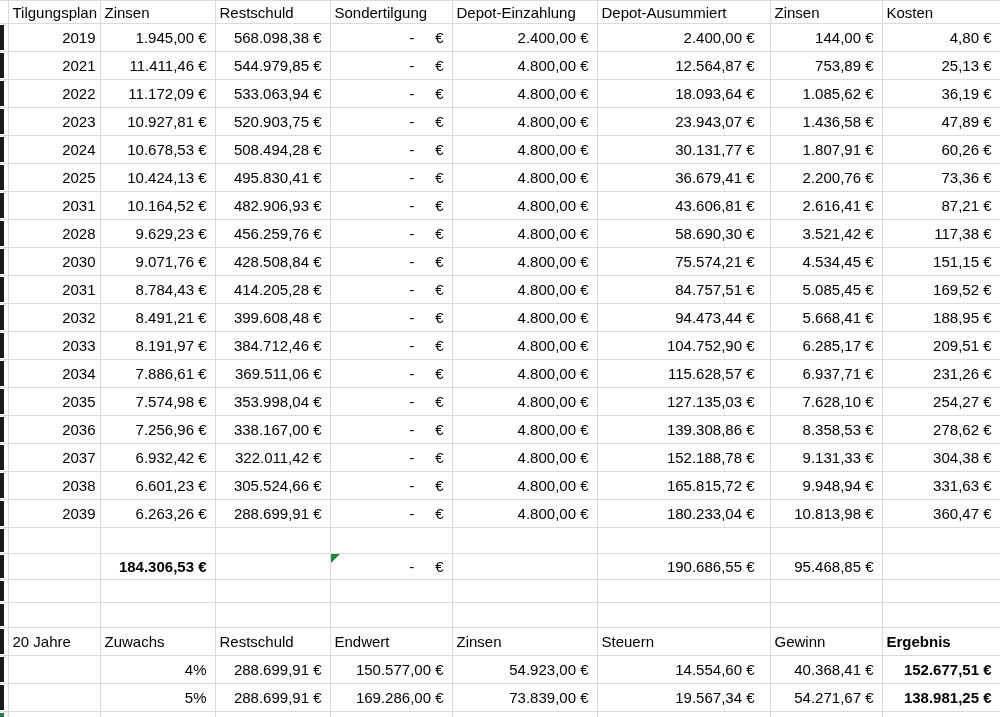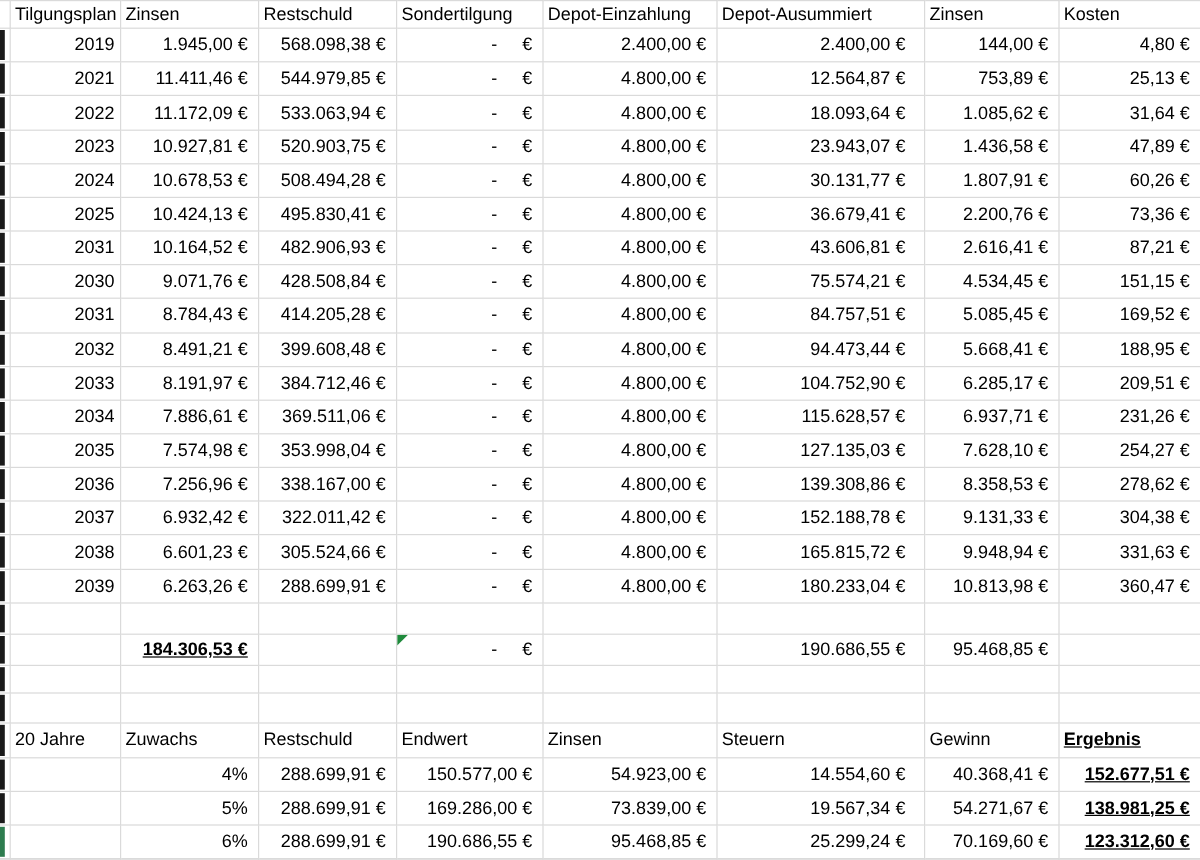--- a/index.html
+++ b/index.html
@@ -15,21 +15,21 @@
      color:#000;white-space:nowrap;overflow:hidden;padding:0 8px 0 4px;position:relative;
      vertical-align:middle;}
   td.txt{text-align:left;}
   td.num{text-align:right;}
   td.pre{white-space:pre;}
   td.padf{padding-right:15px;}
   td.pady{padding-right:4px;margin-top:28px;}
   td.strip{border-left:none;padding:0;}
   .bar{position:absolute;left:0;top:1px;bottom:1px;width:4px;background:#1a1a1a;display:block;}
   .bar.green{background:#2d7c4f;}
-  .b{font-weight:bold;text-decoration:underline;}
+  .b{font-weight:bold;}
   .tri{position:absolute;left:0;top:0;width:0;height:0;display:block;
        border-top:9px solid #1f8a3c;border-right:9px solid transparent;}
 </style>
 </head>
 <body>
 
 <div class="sheet">
 <table>
   <colgroup>
     <col style="width:8px">
@@ -88,21 +88,21 @@
     <td class="strip">
             <i class="bar"></i>
           </td>
     <td class="num pady">2022</td>
     <td class="num">11.172,09 €</td>
     <td class="num">533.063,94 €</td>
     <td class="num pre">-     €</td>
     <td class="num">4.800,00 €</td>
     <td class="num padf">18.093,64 €</td>
     <td class="num">1.085,62 €</td>
-    <td class="num">31,64 €</td>
+    <td class="num">36,19 €</td>
   </tr>
         <tr>
     <td class="strip">
             <i class="bar"></i>
           </td>
     <td class="num pady">2023</td>
     <td class="num">10.927,81 €</td>
     <td class="num">520.903,75 €</td>
     <td class="num pre">-     €</td>
     <td class="num">4.800,00 €</td>
@@ -141,20 +141,33 @@
             <i class="bar"></i>
           </td>
     <td class="num pady">2031</td>
     <td class="num">10.164,52 €</td>
     <td class="num">482.906,93 €</td>
     <td class="num pre">-     €</td>
     <td class="num">4.800,00 €</td>
     <td class="num padf">43.606,81 €</td>
     <td class="num">2.616,41 €</td>
     <td class="num">87,21 €</td>
+  </tr>
+        <tr>
+    <td class="strip">
+            <i class="bar"></i>
+          </td>
+    <td class="num pady">2028</td>
+    <td class="num">9.629,23 €</td>
+    <td class="num">456.259,76 €</td>
+    <td class="num pre">-     €</td>
+    <td class="num">4.800,00 €</td>
+    <td class="num padf">58.690,30 €</td>
+    <td class="num">3.521,42 €</td>
+    <td class="num">117,38 €</td>
   </tr>
         <tr>
     <td class="strip">
             <i class="bar"></i>
           </td>
     <td class="num pady">2030</td>
     <td class="num">9.071,76 €</td>
     <td class="num">428.508,84 €</td>
     <td class="num pre">-     €</td>
     <td class="num">4.800,00 €</td>

